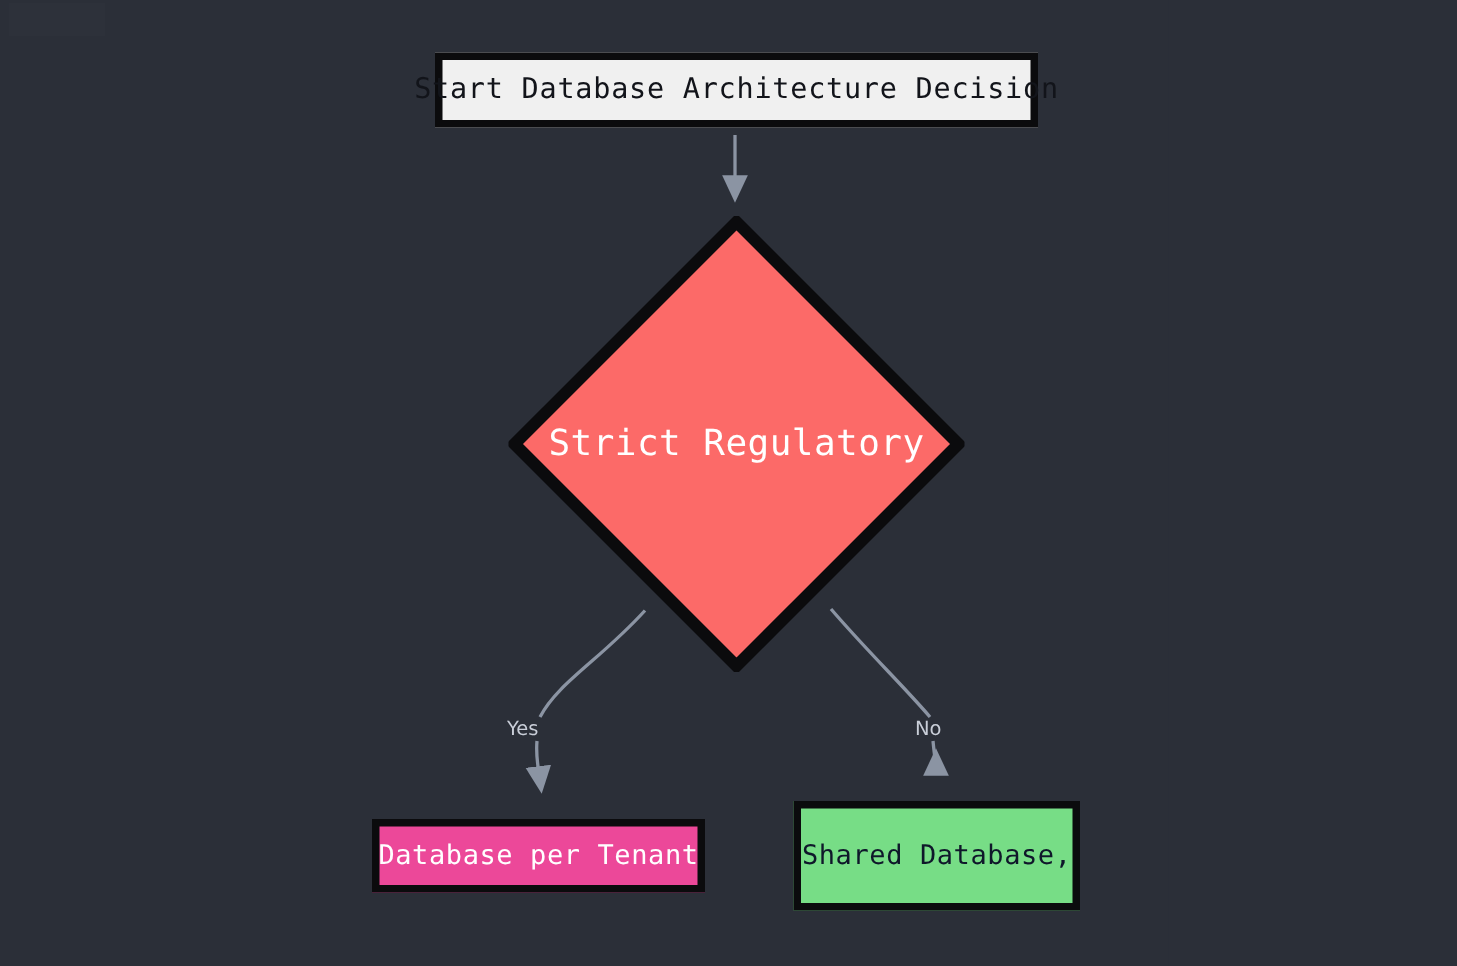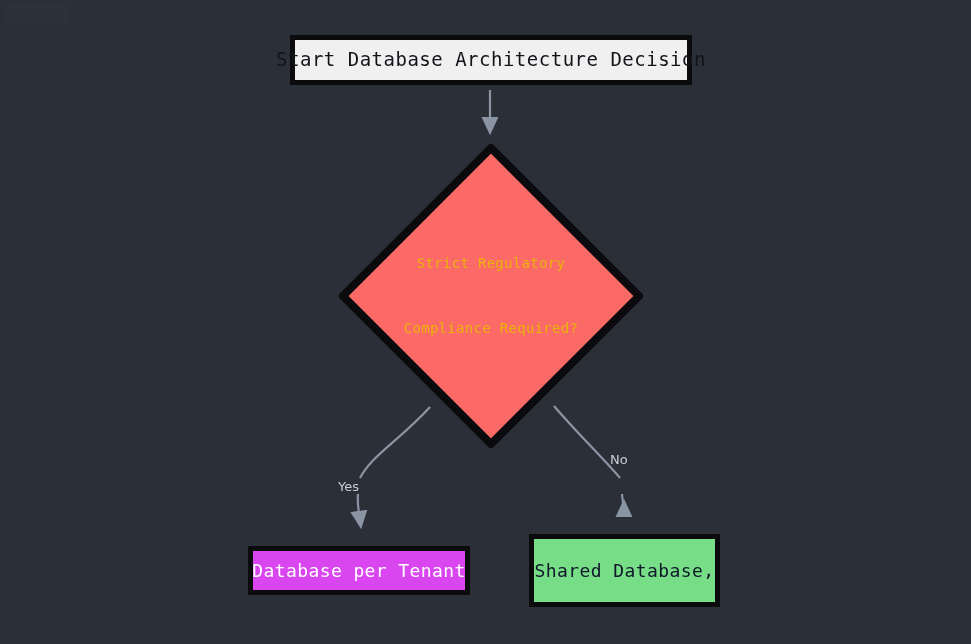--- a/index.html
+++ b/index.html
@@ -68,34 +68,34 @@
   .node-decision-label {
     position: absolute;
     left: 0;
     top: 0;
     width: 304px;
     height: 304px;
     display: flex;
     align-items: center;
     justify-content: center;
     text-align: center;
-    color: #eab308;
-    font-size: 14px;
+    color: #ffffff;
+    font-size: 24px;
     line-height: 1.55;
     white-space: pre;
     letter-spacing: 0.3px;
     pointer-events: none;
   }
 
   .node-yes {
     left: 248px;
     top: 546px;
     width: 222px;
     height: 49px;
-    background: #d946ef;
+    background: #ec4899;
     border: 5px solid #0b0b0d;
     color: #ffffff;
     font-size: 18px;
     letter-spacing: 0.4px;
   }
 
   .node-no {
     left: 529px;
     top: 534px;
     width: 191px;
@@ -109,21 +109,21 @@
 
   
   .edge-label {
     position: absolute;
     font-family: "DejaVu Sans", "Liberation Sans", sans-serif;
     font-size: 13px;
     color: #c9ced8;
     white-space: pre;
   }
   .edge-label-yes { left: 338px; top: 479px; }
-  .edge-label-no  { left: 610px; top: 452px; }
+  .edge-label-no  { left: 610px; top: 479px; }
 
   .corner-artifact {
     position: absolute;
     left: 6px;
     top: 2px;
     width: 64px;
     height: 22px;
     background: rgba(255,255,255,0.012);
     pointer-events: none;
   }
@@ -161,21 +161,20 @@
     <span>Start Database Architecture Decision</span>
   </div>
 
   <div class="node-decision-wrap">
     <svg class="diamond-shape" viewBox="0 0 304 304" xmlns="http://www.w3.org/2000/svg">
       <polygon points="152,4 300,152 152,300 4,152" fill="#fc6a68" stroke="#0b0b0d" stroke-width="8" stroke-linejoin="miter"></polygon>
     </svg>
     <div class="node-decision-label">
       <div>
         <div>Strict Regulatory</div>
-        <div>Compliance Required?</div>
       </div>
     </div>
   </div>
 
   <div class="node node-yes">
     <span>Database per Tenant</span>
   </div>
 
   <div class="node node-no">
     <div>

